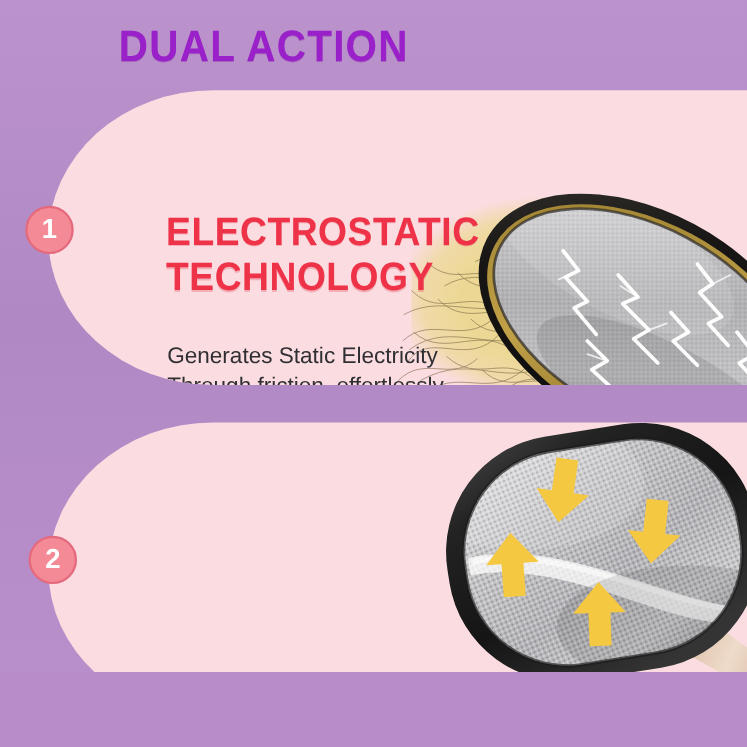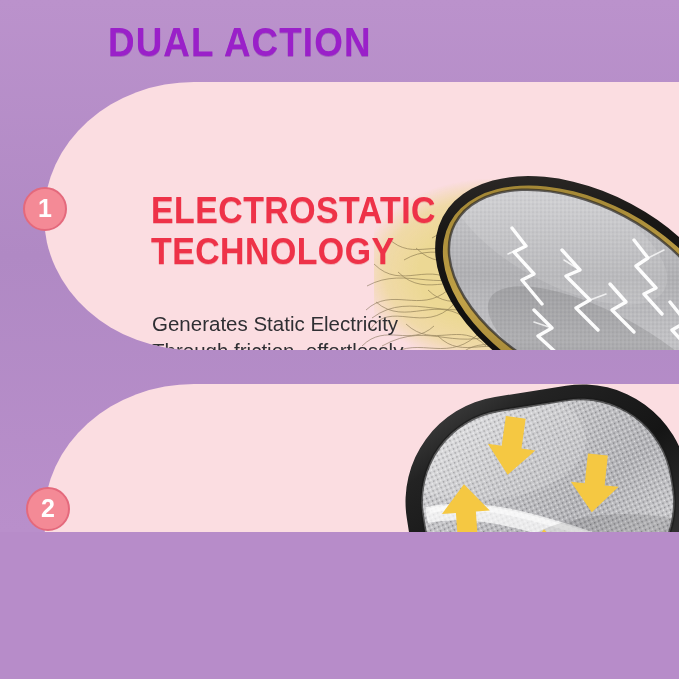--- a/index.html
+++ b/index.html
@@ -5,21 +5,21 @@
   html,body{margin:0;padding:0;}
   body{
     width:679px;height:679px;
     background:#b78cc9;
     font-family:"Liberation Sans", sans-serif;
     overflow:hidden;
     position:relative;
   }
   .stage{
     position:absolute;inset:0;
-    width:679px;height:532px;
+    width:679px;height:611px;
     background:linear-gradient(180deg,#bb92cc 0%,#b089c4 48%,#b98fcb 100%);
     overflow:hidden;
   }
 
   
   .title{
     position:absolute;left:108px;top:20px;
     font-size:40px;
     font-weight:bold;
     letter-spacing:1.2px;

